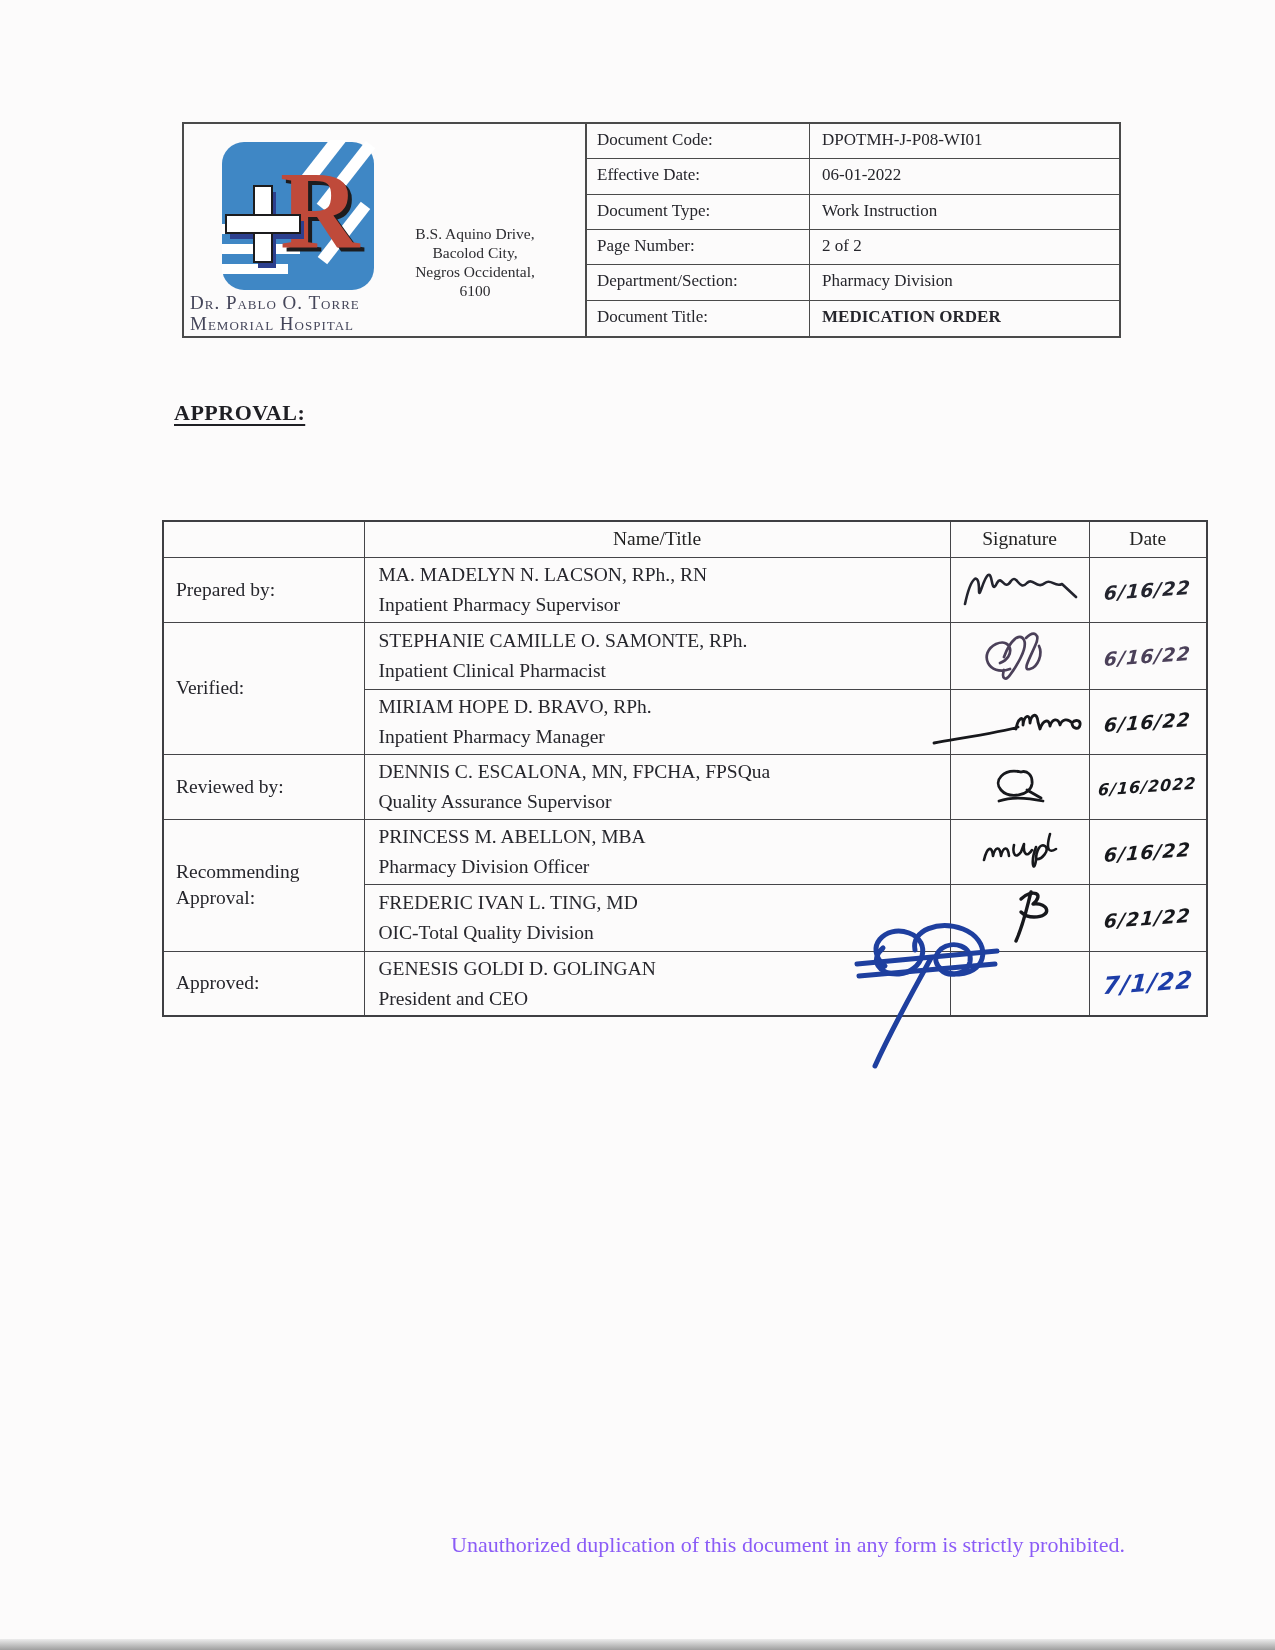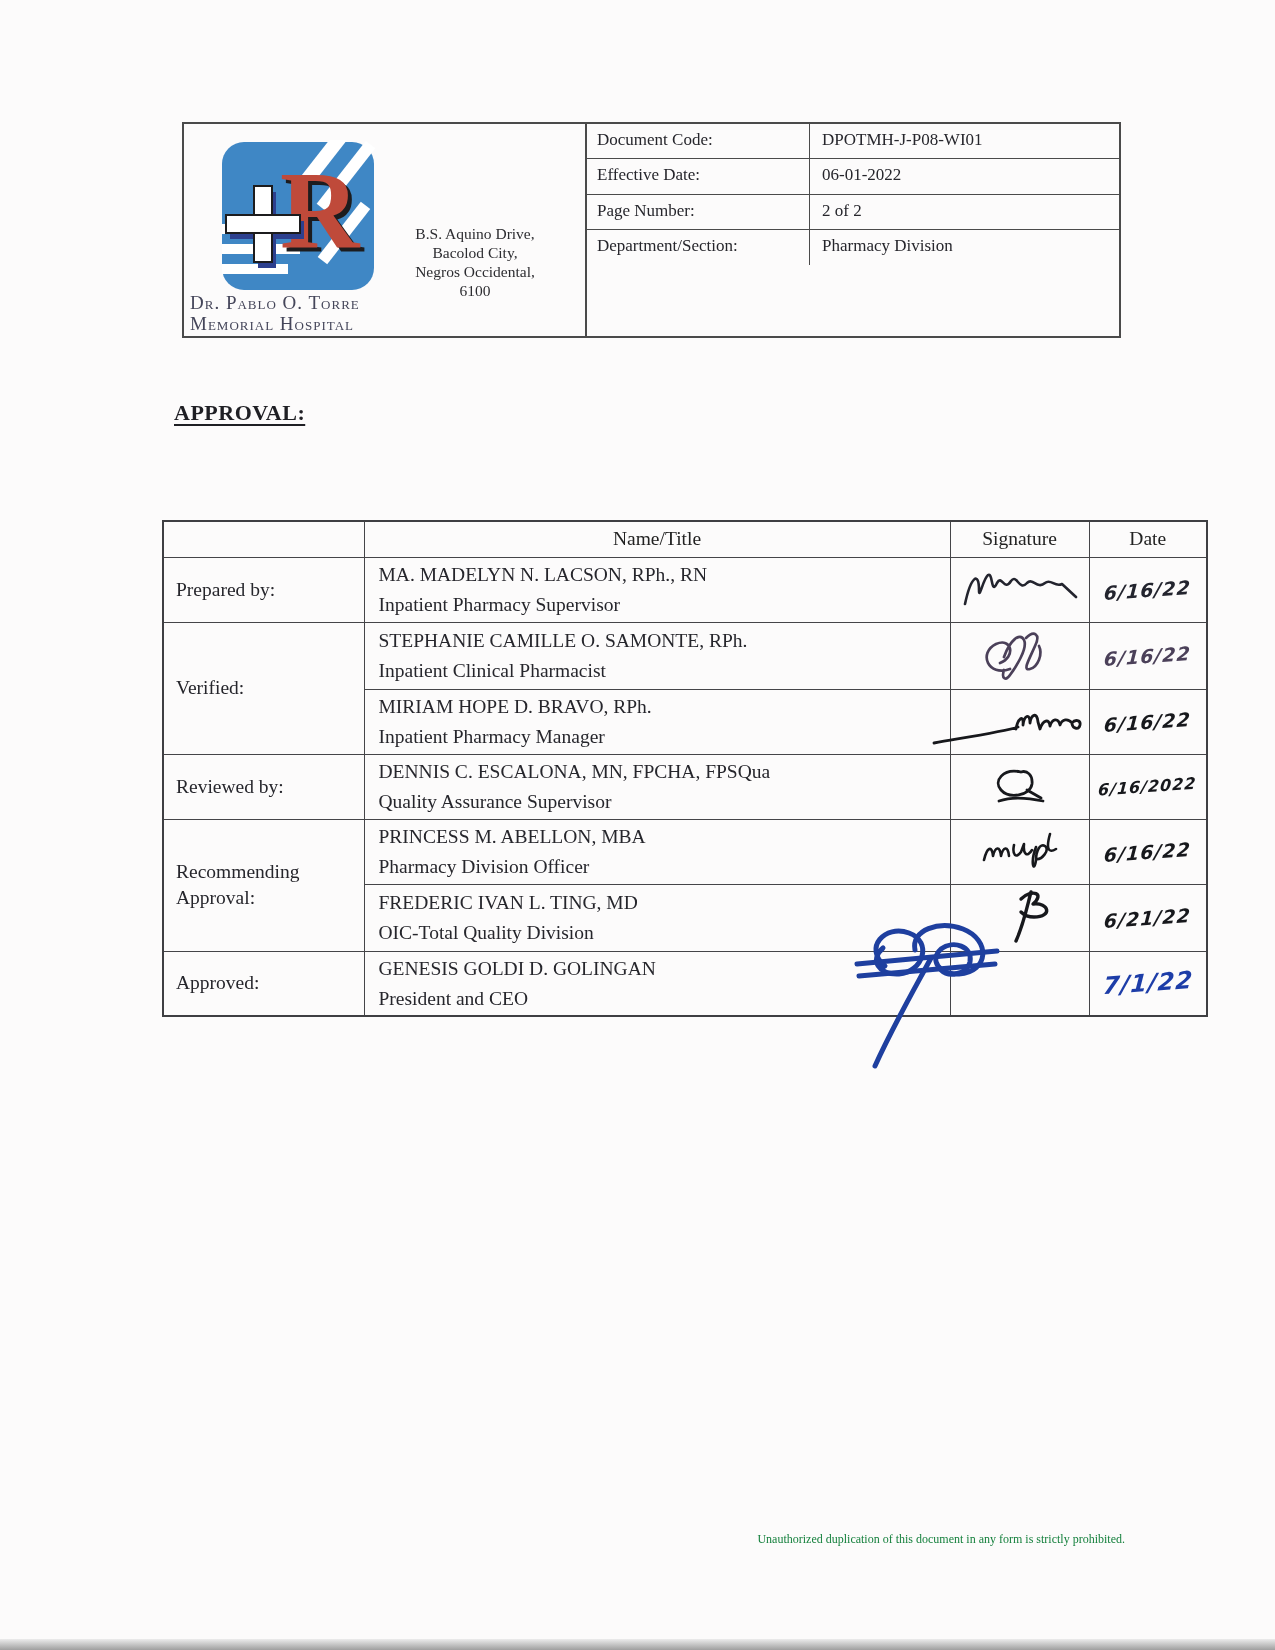--- a/index.html
+++ b/index.html
@@ -38,21 +38,21 @@
   td.datecell{text-align:center;vertical-align:middle;padding:0;}
   .hw{font-family:"DejaVu Sans",sans-serif;font-style:italic;font-weight:bold;font-size:19px;letter-spacing:1px;display:inline-block;transform:rotate(-4deg) skewX(-8deg);}
   .ink-a{color:#23242e;}
   .ink-b{color:#4b4059;}
   .ink-c{color:#17181c;}
   .ink-blue{color:#1d3da8;}
   .sig-svg path, .sig-svg g{fill:none;stroke-linecap:round;stroke-linejoin:round;}
   
   .ceo-sig{position:absolute;left:845px;top:918px;pointer-events:none;}
   
-  .footer-note{position:absolute;right:150px;top:1532px;font-size:12px;color:#15803d;}
+  .footer-note{position:absolute;right:150px;top:1532px;font-size:22px;color:#8b5cf6;}
   .page-edge{position:absolute;left:0;bottom:0;width:100%;height:11px;background:linear-gradient(#ececec,#9f9f9f);}
 </style>
 </head>
 <body>
 
 <div class="page">
 
   <div class="hdr-box">
     <div class="hdr-left">
       <svg class="logo-svg" width="160" height="152" viewBox="0 0 160 152">
@@ -89,26 +89,34 @@
     <div class="hdr-table">
       <div class="hdr-row">
         <div class="lab">Document Code:</div>
         <div class="val">DPOTMH-J-P08-WI01</div>
       </div>
       <div class="hdr-row">
         <div class="lab">Effective Date:</div>
         <div class="val">06-01-2022</div>
       </div>
       <div class="hdr-row">
+        <div class="lab">Document Type:</div>
+        <div class="val">Work Instruction</div>
+      </div>
+      <div class="hdr-row">
         <div class="lab">Page Number:</div>
         <div class="val">2 of 2</div>
       </div>
       <div class="hdr-row">
         <div class="lab">Department/Section:</div>
         <div class="val">Pharmacy Division</div>
+      </div>
+      <div class="hdr-row">
+        <div class="lab">Document Title:</div>
+        <div class="val bold">MEDICATION ORDER</div>
       </div>
     </div>
   </div>
 
   <div class="approval-h">APPROVAL:</div>
 
   <table class="appr">
     <colgroup>
         <col style="width:201px">
         <col style="width:586px">

